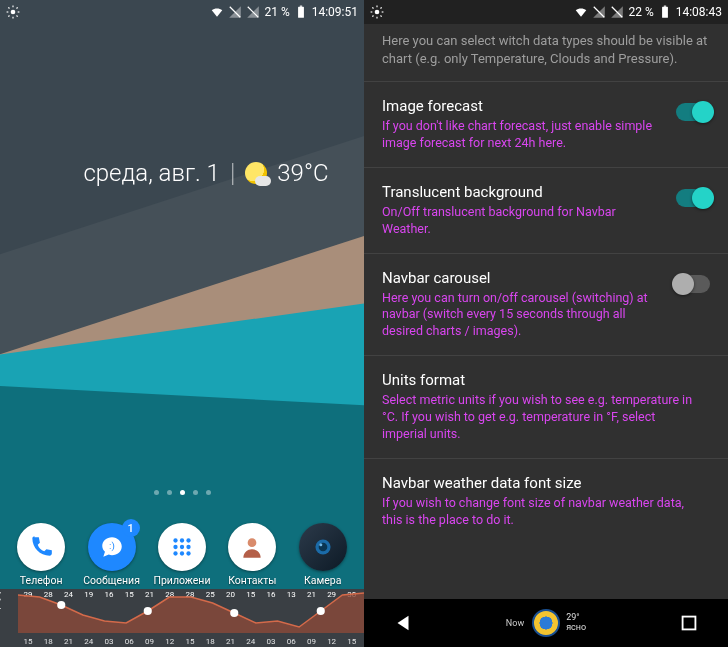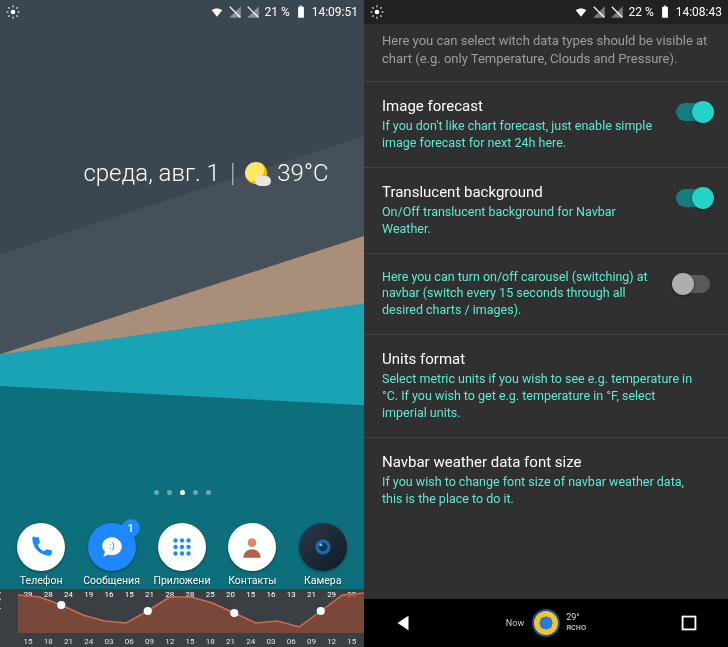--- a/index.html
+++ b/index.html
@@ -63,21 +63,21 @@
   .chart-vals span { flex:1; text-align:center; }
 
   
   #right { background:#303030; color:#fff; }
   #right .statusbar { background:#212121; }
   .settings-scroll { position:absolute; top:24px; left:0; right:0; bottom:48px; overflow:hidden; }
   .setting-intro { padding:8px 18px 14px; color:#9e9e9e; font-size:13px; line-height:1.35; }
   .setting-item { display:flex; align-items:flex-start; padding:15px 18px; border-top:1px solid #424242; }
   .setting-item .text { flex:1; padding-right:12px; }
   .setting-item .title { color:#fff; font-size:15px; margin-bottom:3px; }
-  .setting-item .desc { color:#5eead4; font-size:12.5px; line-height:1.35; }
+  .setting-item .desc { color:#d946ef; font-size:12.5px; line-height:1.35; }
   .toggle { width:34px; height:18px; position:relative; flex-shrink:0; margin-top:6px; }
   .toggle .track { position:absolute; inset:0; border-radius:10px; }
   .toggle .thumb { position:absolute; top:-2px; width:22px; height:22px; border-radius:50%; box-shadow:0 1px 3px rgba(0,0,0,.5); }
   .toggle.on .track { background:#137d80; }
   .toggle.on .thumb { background:#24d3c8; right:-4px; }
   .toggle.off .track { background:#5a5a5a; }
   .toggle.off .thumb { background:#aeaeae; left:-4px; }
 
   .navbar { position:absolute; left:0; right:0; bottom:0; height:48px; background:#000; display:flex; align-items:center; justify-content:space-between; padding:0 28px; }
   .navbar .navbtn { width:22px; height:22px; fill:#fff; }
@@ -312,20 +312,21 @@
       <div class="title">Translucent background</div>
       <div class="desc">On/Off translucent background for Navbar Weather.</div>
     </div>
           <div class="toggle on">
             <div class="track"></div>
             <div class="thumb"></div>
           </div>
         </div>
         <div class="setting-item">
           <div class="text">
+      <div class="title">Navbar carousel</div>
       <div class="desc">Here you can turn on/off carousel (switching) at navbar (switch every 15 seconds through all desired charts / images).</div>
     </div>
           <div class="toggle off">
             <div class="track"></div>
             <div class="thumb"></div>
           </div>
         </div>
         <div class="setting-item">
           <div class="text">
       <div class="title">Units format</div>

